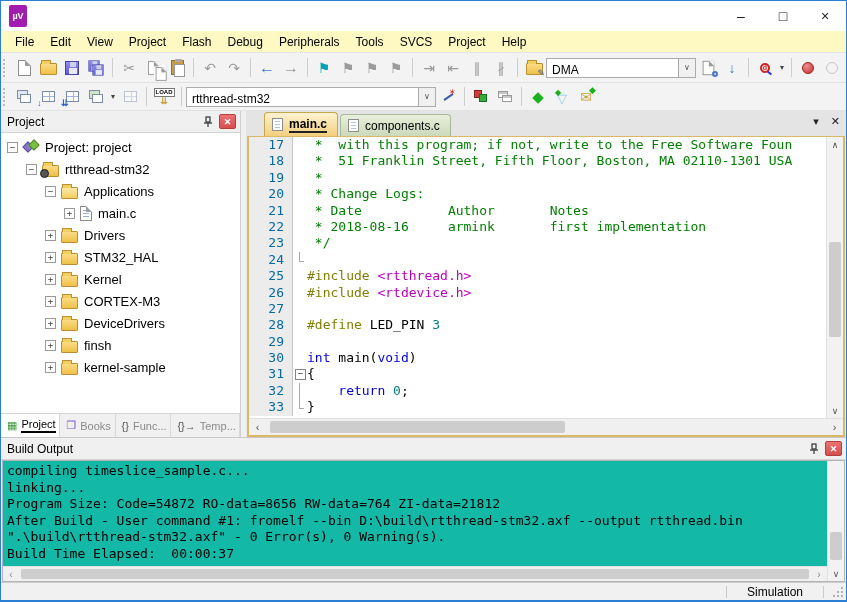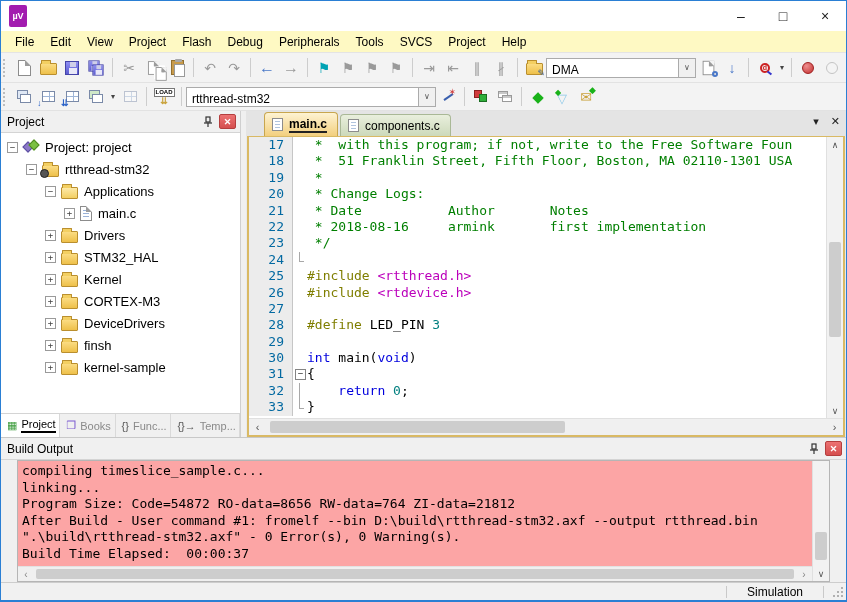--- a/index.html
+++ b/index.html
@@ -149,21 +149,21 @@
   .vscroll{width:17px;background:#f2f2f2;border-left:1px solid #e0e0e0;display:flex;flex-direction:column;align-items:center;flex:none}
   .vscroll .arr{height:15px;width:100%;display:flex;align-items:center;justify-content:center;font-size:9px;color:#555}
   .vscroll .track{flex:1;width:100%;position:relative}
   .vthumb{position:absolute;left:2px;right:2px;background:#cdcdcd;border-radius:2px}
   .hscroll{height:17px;background:#f0f0f0;border-top:1px solid #e0e0e0;display:flex;align-items:center;flex:none}
   .hscroll .arr{width:17px;height:100%;display:flex;align-items:center;justify-content:center;font-size:11px;color:#555}
   .hscroll .track{flex:1;height:100%;position:relative}
   .hthumb{position:absolute;top:2px;bottom:2px;background:#cdcdcd;border-radius:2px}
   
   .build-panel{height:145px;display:flex;flex-direction:column;border-top:1px solid #c8c8c8}
-  .build-body{flex:1;display:flex;min-height:0;background:#fca5a5;border:1px solid #b5b5b5;margin:0 16px}
+  .build-body{flex:1;display:flex;min-height:0;background:#14b8a6;border:1px solid #b5b5b5;margin:0 1px}
   .build-lines{flex:1;min-width:0;overflow:hidden;display:flex;flex-direction:column;padding:2px 4px 0}
   .bl-rows{flex:1;overflow:hidden}
   .bl{height:16.5px;line-height:16.5px;font-family:"DejaVu Sans Mono","Liberation Mono",monospace;
       font-size:13px;white-space:pre;color:#000}
   .build-hscroll{height:15px;margin:0 -4px;background:#f0f0f0;border-top:1px solid #e2e2e2;display:flex;align-items:center}
   .build-hscroll .arr{width:16px;text-align:center;font-size:10px;color:#888}
   .build-hscroll .track{flex:1;height:100%;position:relative}
   
   .statusbar{height:18px;background:#f1f1f1;border-top:1px solid #cdcdcd;display:flex;align-items:center;font-size:12px}
   .sb-spacer{flex:1}

